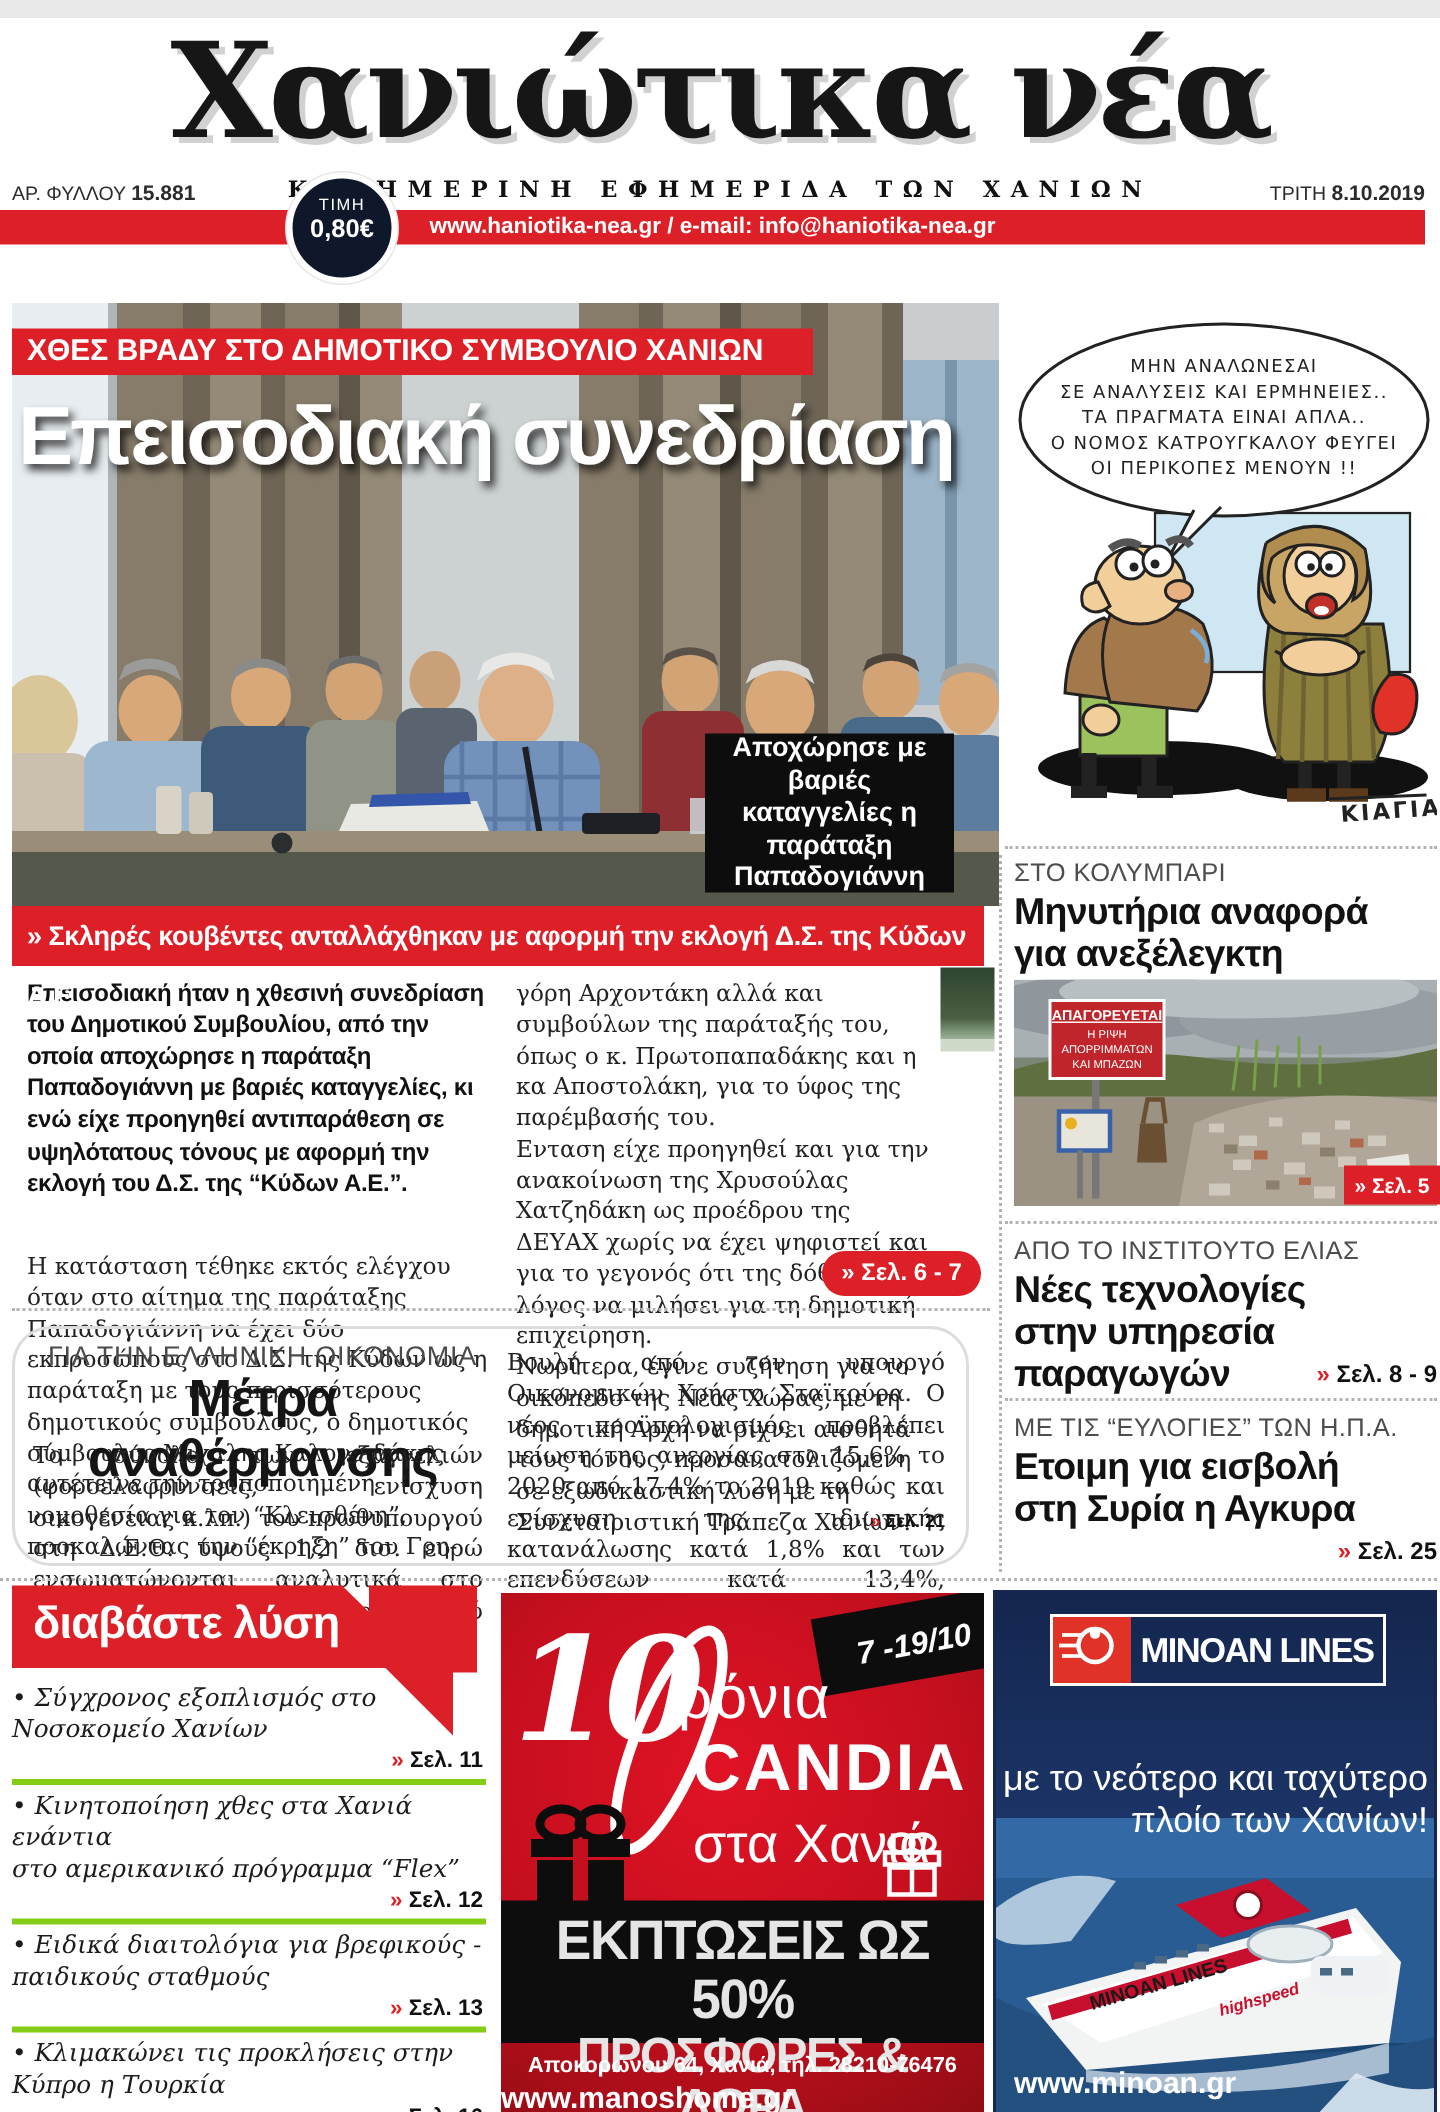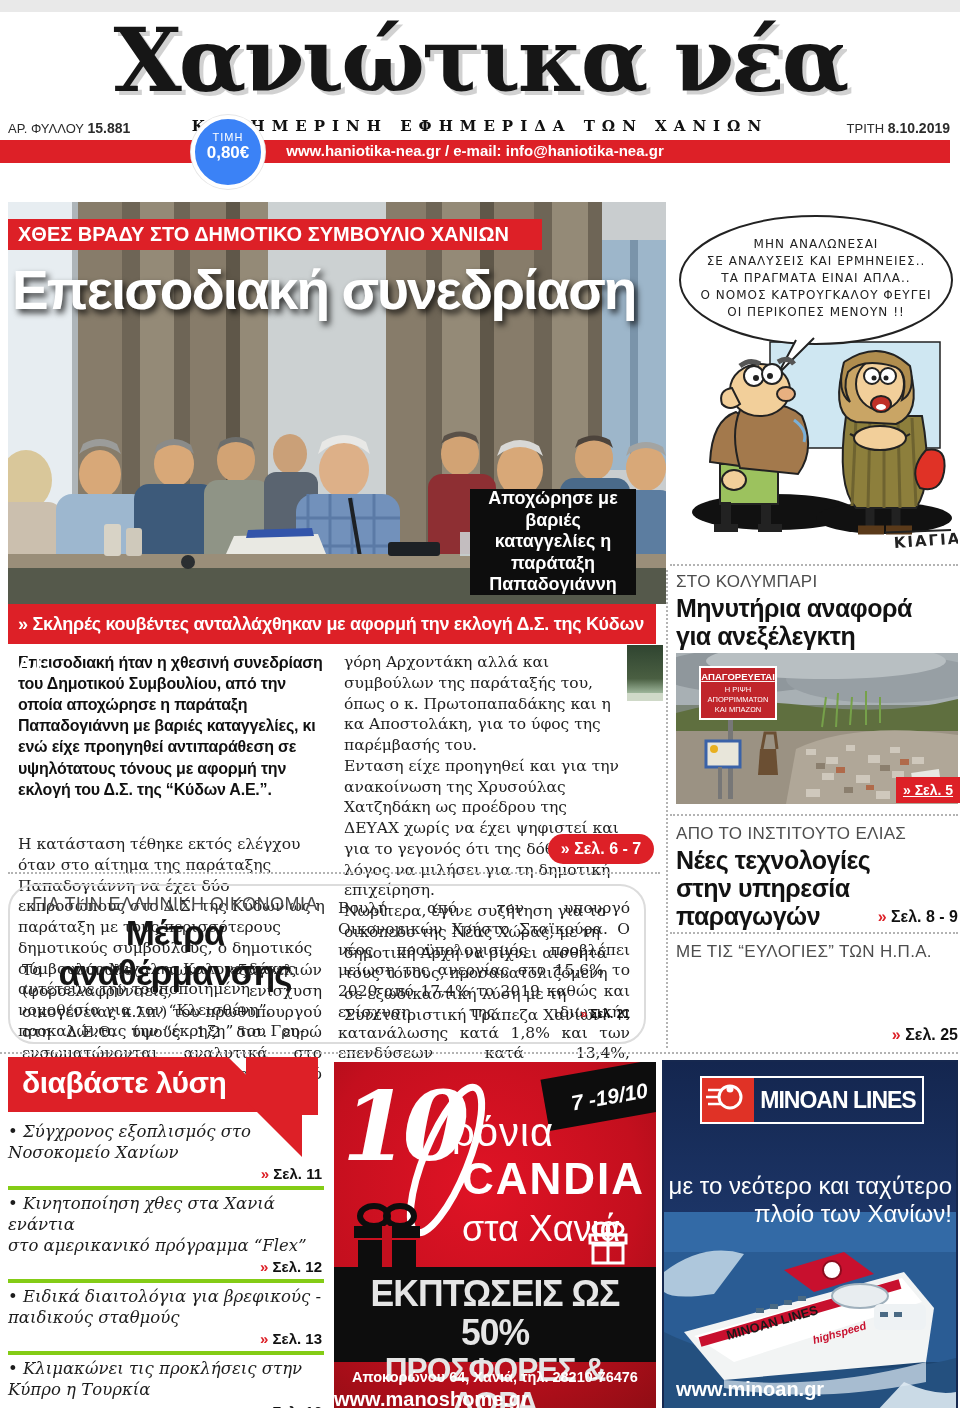--- a/index.html
+++ b/index.html
@@ -12,21 +12,21 @@
     font-family:"DejaVu Serif",serif;font-weight:700;font-size:88px;line-height:1.05;
     letter-spacing:-3px;color:#161616;text-shadow:4px 4px 0 rgba(0,0,0,.18);}
   .mast-info{top:108px;font-size:13px;color:#2b2b2b;}
   .mast-info b{font-size:14px;}
   .mast-sub{left:0;right:0;top:105px;text-align:center;font-family:"DejaVu Serif",serif;
     font-weight:700;font-size:15px;letter-spacing:7px;color:#111;}
   .red-bar{left:0;top:128px;width:950px;height:23px;background:#dd2027;}
   .red-bar-text{left:0;width:950px;top:130px;text-align:center;color:#fff;
     font-weight:700;font-size:15px;}
   .price-circle{left:191px;top:103px;width:66px;height:66px;border-radius:50%;
-    background:#3b82f6;border:4px solid #fff;box-shadow:0 0 0 1px #e6e6e6;
+    background:#0f172a;border:4px solid #fff;box-shadow:0 0 0 1px #e6e6e6;
     color:#fff;text-align:center;z-index:5;}
   .price-circle .t1{font-size:11px;margin-top:12px;letter-spacing:1px;}
   .price-circle .t2{font-size:17px;font-weight:700;}
 
   
   .lead-photo{left:8px;top:190px;width:658px;height:402px;overflow:hidden;background:#c8ccce;}
   .lead-kicker{left:8px;top:207px;width:534px;height:31px;background:#dd2027;color:#fff;
     font-weight:700;font-size:20px;line-height:31px;padding-left:10px;z-index:4;box-sizing:border-box;}
   .lead-headline{left:12px;top:246px;width:650px;z-index:4;color:#fff;font-weight:700;
     font-size:55px;letter-spacing:-2px;text-shadow:3px 4px 6px rgba(0,0,0,.75);}
@@ -60,21 +60,21 @@
   .econ-col2{left:338px;top:886px;width:292px;text-align:justify;}
   .econ-ref{left:480px;top:995px;width:150px;text-align:right;font-weight:700;font-size:12px;color:#111;}
 
   
   .kicker-g{font-size:17px;color:#4d4d4d;letter-spacing:.3px;}
   .side-head{font-weight:700;font-size:25px;line-height:1.12;letter-spacing:-.5px;color:#121212;white-space:pre-line;}
   .ref-line{font-weight:700;font-size:16px;color:#111;}
   .arrow-red{color:#dd2027;font-weight:700;}
   .dump-photo{left:676px;top:641px;width:282px;height:151px;overflow:hidden;}
   .dump-tag{left:896px;top:765px;width:64px;height:26px;background:#dd2027;color:#fff;
-    font-weight:700;font-size:14px;line-height:26px;text-align:center;z-index:4;text-decoration:underline;}
+    font-weight:700;font-size:14px;line-height:26px;text-align:center;z-index:4;}
 
   
   .ra-title{left:22px;top:1054px;z-index:3;color:#fff;font-weight:700;font-size:30px;letter-spacing:-.5px;}
   .ra-list{left:8px;top:1106px;width:316px;}
   .ra-item{border-bottom:4px solid #84cc16;padding:4px 0 3px 0;}
   .ra-item:last-child{border-bottom:none;}
   .ra-text{font-family:"DejaVu Serif",serif;font-style:italic;font-size:16.5px;line-height:1.25;
     color:#1c1c1c;white-space:pre-line;}
   .ra-ref{text-align:right;font-weight:700;font-size:15px;color:#111;padding:2px 2px 1px 0;}
 
@@ -382,20 +382,22 @@
   <div class="abs kicker-g" style="left:676px;top:812px;">ΑΠΟ ΤΟ ΙΝΣΤΙΤΟΥΤΟ ΕΛΙΑΣ</div>
   <div class="abs side-head" style="left:676px;top:834px;width:282px;">Νέες τεχνολογίες
 στην υπηρεσία παραγωγών</div>
   <div class="abs ref-line" style="left:676px;top:896px;width:282px;text-align:right;">
     <span class="arrow-red">»</span>
     <span>Σελ. 8 - 9</span>
   </div>
   <div class="abs dotted-h" style="left:670px;top:920px;width:288px;"></div>
 
   <div class="abs kicker-g" style="left:676px;top:930px;">ΜΕ ΤΙΣ “ΕΥΛΟΓΙΕΣ” ΤΩΝ Η.Π.Α.</div>
+  <div class="abs side-head" style="left:676px;top:952px;width:282px;">Ετοιμη για εισβολή
+στη Συρία η Αγκυρα</div>
   <div class="abs ref-line" style="left:676px;top:1014px;width:282px;text-align:right;">
     <span class="arrow-red">»</span>
     <span>Σελ. 25</span>
   </div>
 
   <div class="abs dotted-h" style="left:0;top:1040px;width:958px;"></div>
 
   <svg class="abs" style="left:0;top:1043px;" width="330" height="106">
     <polygon points="8,2 228,2 284,57 8,57" fill="#dd2027"></polygon>
     <polygon points="246,2 318,2 318,60 302,60 302,102 246,46" fill="#dd2027"></polygon>

